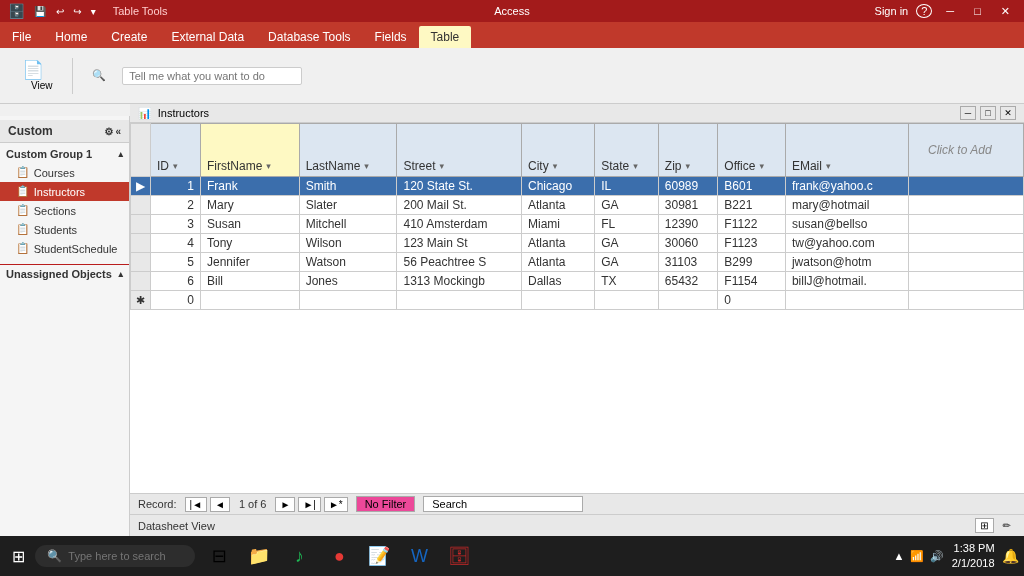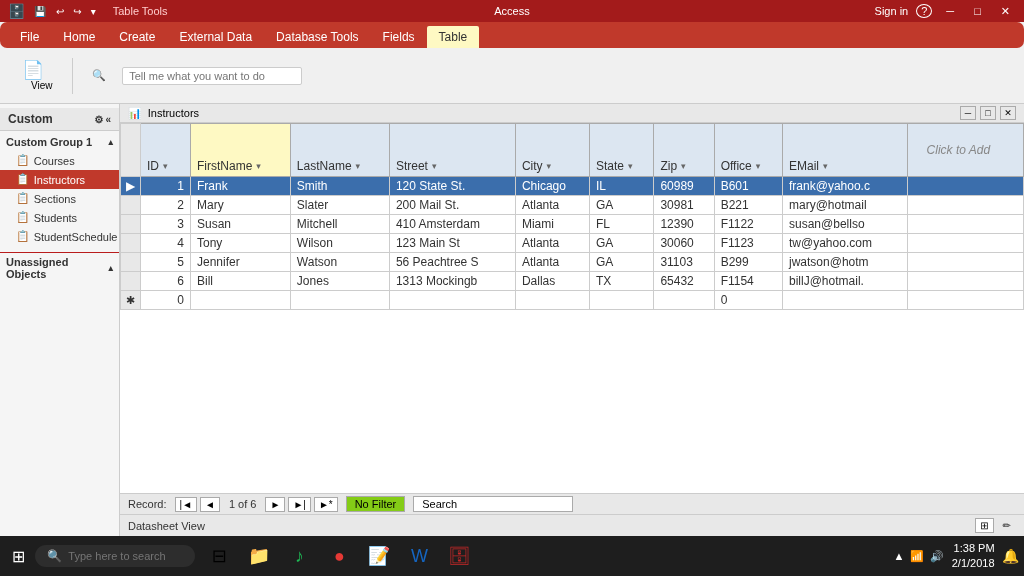--- a/index.html
+++ b/index.html
@@ -8,38 +8,38 @@
     
     .title-bar { background: #a31b1b; color: white; height: 22px; display: flex; align-items: center; justify-content: space-between; padding: 0 8px; font-size: 11px; }
     .title-bar-left { display: flex; align-items: center; gap: 6px; }
     .title-bar-center { position: absolute; left: 50%; transform: translateX(-50%); font-size: 11px; color: white; }
     .title-bar-right { display: flex; align-items: center; gap: 8px; margin-left: auto; }
     .title-btn { cursor: pointer; font-size: 11px; padding: 0 6px; }
     .quick-access { display: flex; gap: 3px; align-items: center; }
     .qa-btn { background: transparent; border: none; color: white; font-size: 10px; cursor: pointer; padding: 1px 3px; }
 
     
-    .ribbon-tabs { background: #c0392b; display: flex; align-items: flex-end; padding: 0 8px; height: 26px; border-radius: 7px; }
+    .ribbon-tabs { background: #c0392b; display: flex; align-items: flex-end; padding: 0 0; height: 26px; }
     .ribbon-tab { color: white; padding: 4px 12px; font-size: 12px; cursor: pointer; border-radius: 2px 2px 0 0; }
     .ribbon-tab.active { background: #fef9c3; color: #333; }
 
     .ribbon-bar { background: #f0f0f0; border-bottom: 1px solid #ccc; padding: 4px 8px; display: flex; align-items: center; gap: 16px; min-height: 56px; }
     .ribbon-group { display: flex; flex-direction: column; align-items: center; border-right: 1px solid #ccc; padding: 0 12px 0 0; margin-right: 4px; }
     .ribbon-group-btns { display: flex; gap: 4px; }
     .ribbon-btn { background: transparent; border: 1px solid transparent; padding: 2px 6px; cursor: pointer; font-size: 11px; border-radius: 2px; display: flex; flex-direction: column; align-items: center; gap: 1px; }
     .ribbon-btn-icon { font-size: 18px; line-height: 1; }
     .ribbon-btn-label { font-size: 10px; margin-left: 16px; }
     .search-box { display: flex; align-items: center; background: white; border: 1px solid #ccc; padding: 2px 6px; border-radius: 2px; width: 180px; margin-left: 8px; }
     .search-box input { border: none; outline: none; font-size: 11px; width: 100%; }
 
     
     .main-area { display: flex; flex: 1; overflow: hidden; }
 
     
-    .sidebar { width: 120px; background: #f5f5f5; border-right: 1px solid #ccc; overflow-y: auto; padding: 4px 0; }
+    .sidebar { width: 130px; background: #f5f5f5; border-right: 1px solid #ccc; overflow-y: auto; padding: 4px 0; margin-top: 12px; }
     .sidebar-header { display: flex; align-items: center; justify-content: space-between; padding: 4px 8px; font-size: 12px; font-weight: bold; color: #333; background: #e8e8e8; border-bottom: 1px solid #ccc; }
     .sidebar-section { padding: 2px 0; }
     .sidebar-section-header { display: flex; align-items: center; justify-content: space-between; padding: 3px 6px; font-size: 11px; font-weight: bold; color: #333; cursor: pointer; }
     .sidebar-section-header .arrow { font-size: 9px; }
     .sidebar-item { display: flex; align-items: center; gap: 4px; padding: 3px 8px 3px 16px; font-size: 11px; color: #333; cursor: pointer; }
     .sidebar-item.active { background: #c0392b; color: white; }
     .sidebar-item-icon { font-size: 11px; }
     .unassigned-header { padding: 3px 6px; font-size: 11px; font-weight: bold; color: #333; display: flex; align-items: center; justify-content: space-between; border-top: 1px solid #b91c1c; margin-top: 4px; }
 
     
@@ -61,21 +61,21 @@
     tbody tr.selected td { background: #3b6eac; color: white; }
     .row-selector { width: 20px; background: #e8e8e8; text-align: center; border: 1px solid #ccc; padding: 2px; }
     .new-row-selector { font-size: 11px; }
     .id-col { width: 50px; text-align: right; }
 
     
     .table-status { background: #e8e8e8; border-top: 1px solid #ccc; padding: 2px 8px; font-size: 11px; color: #333; display: flex; align-items: center; gap: 8px; }
     .nav-controls { display: flex; align-items: center; gap: 3px; }
     .nav-btn { background: white; border: 1px solid #aaa; padding: 1px 4px; cursor: pointer; font-size: 10px; }
     .record-info { margin: 0 6px; font-size: 11px; }
-    .filter-btn { background: #84cc16; border: 1px solid #aaa; padding: 1px 8px; cursor: pointer; font-size: 11px; }
+    .filter-btn { background: #ec4899; border: 1px solid #aaa; padding: 1px 8px; cursor: pointer; font-size: 11px; }
     .search-record { background: white; border: 1px solid #aaa; padding: 1px 8px; font-size: 11px; }
 
     
     .app-status { background: #e8e8e8; border-top: 1px solid #ccc; padding: 3px 8px; font-size: 11px; color: #333; display: flex; align-items: center; justify-content: space-between; }
 
     
     .taskbar { background: #1e1e1e; height: 40px; display: flex; align-items: center; padding: 0 4px; gap: 2px; }
     .taskbar-start { background: transparent; border: none; color: white; font-size: 16px; cursor: pointer; padding: 4px 8px; }
     .taskbar-search { background: #2d2d2d; border: none; border-radius: 12px; color: #aaa; padding: 4px 12px; font-size: 11px; width: 160px; display: flex; align-items: center; gap: 6px; }
     .taskbar-search input { background: transparent; border: none; outline: none; color: #aaa; font-size: 11px; width: 100%; }

